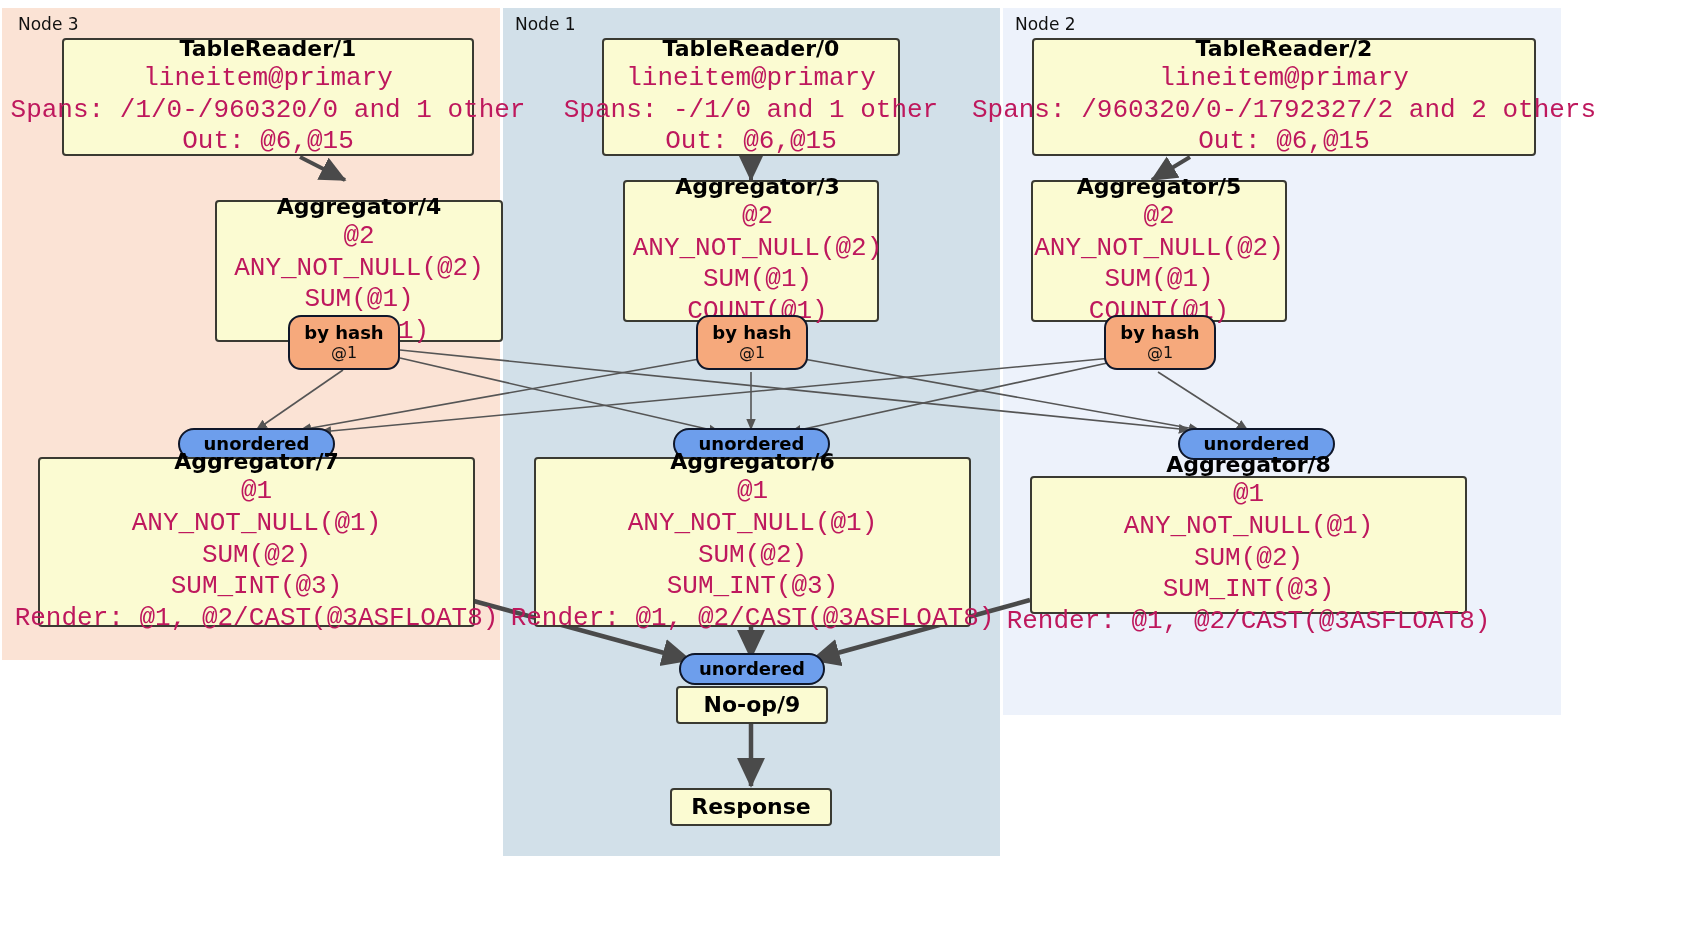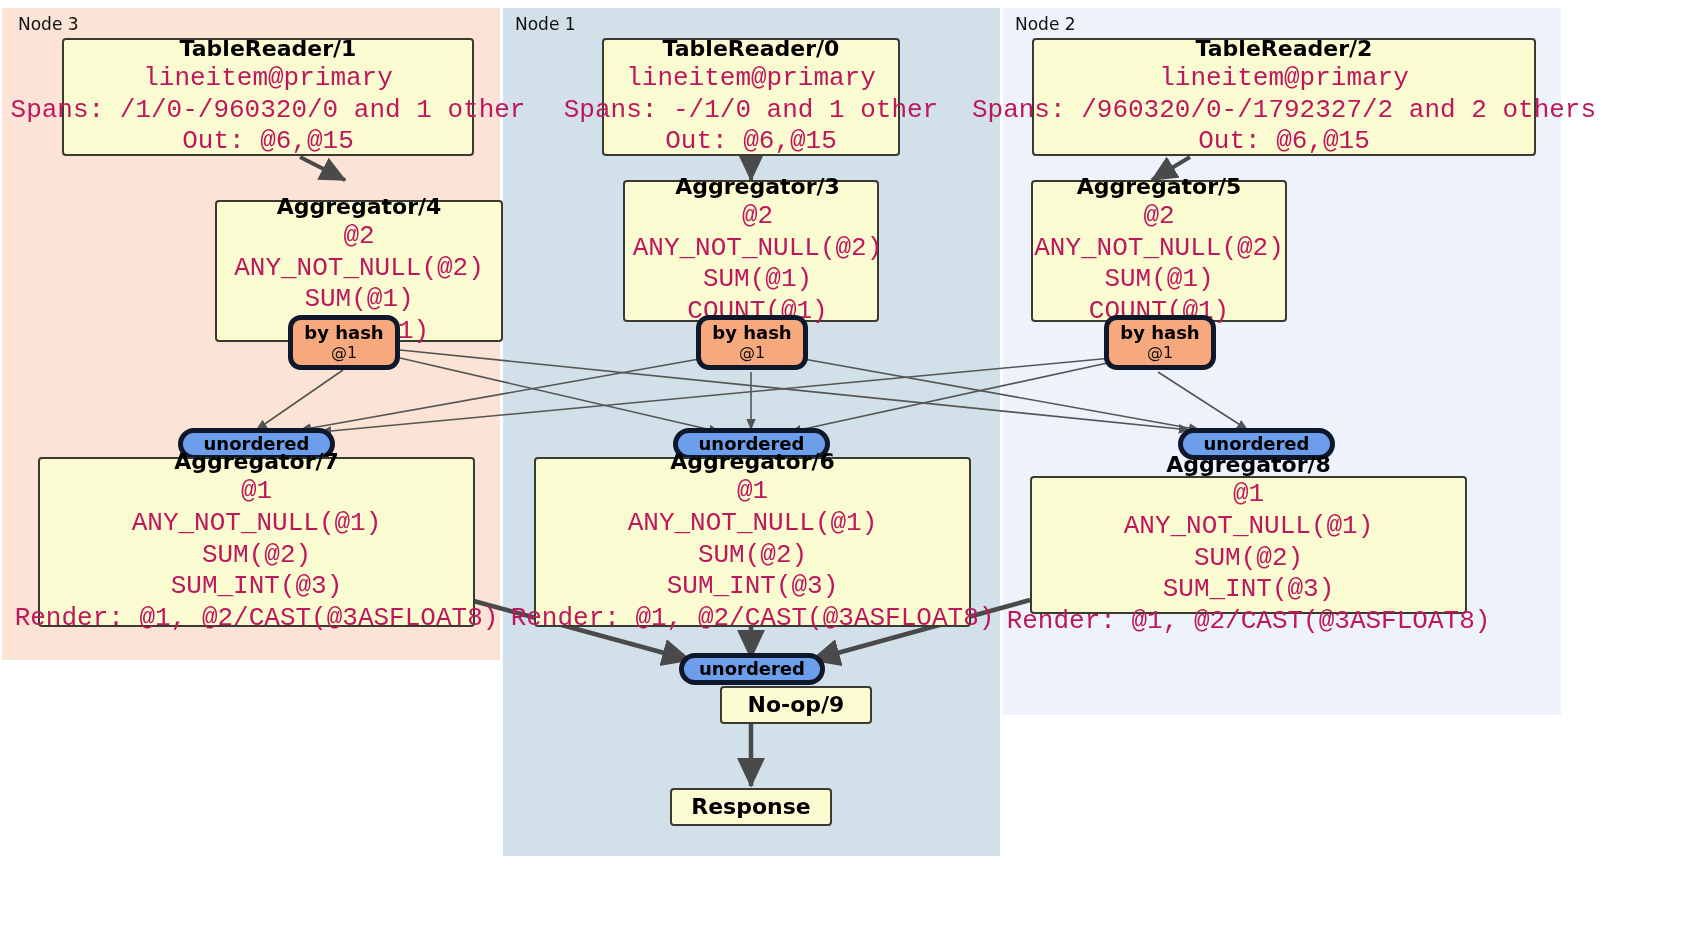--- a/index.html
+++ b/index.html
@@ -16,21 +16,21 @@
 
   
   .node-box{position:absolute;box-sizing:border-box;background:#fbfbd2;
      border:2px solid #3a3a32;border-radius:4px;text-align:center;
      display:flex;flex-direction:column;justify-content:center;align-items:center;
      padding:3px 8px;}
   .node-box .ttl{font-weight:bold;font-size:22px;color:#000;line-height:1.22;white-space:nowrap;}
   .node-box .ln{font-size:26px;color:#be185d;line-height:1.22;white-space:nowrap;font-family:Liberation Mono, monospace;}
 
   
-  .badge{position:absolute;box-sizing:border-box;border:5px solid #0f172a;
+  .badge{position:absolute;box-sizing:border-box;border:2px solid #0f172a;
      display:flex;flex-direction:column;justify-content:center;
      text-align:center;line-height:1.12;}
   .badge.hash{background:#f6a97c;border-radius:13px;}
   .badge.unord{background:#6d9eec;border-radius:17px;}
   .badge .b1{font-weight:bold;font-size:18px;color:#000;white-space:nowrap;}
   .badge .b2{font-size:16px;color:#111;white-space:nowrap;}
 </style>
 </head>
 <body>
 
@@ -186,21 +186,21 @@
     <div class="ln">ANY_NOT_NULL(@1)</div>
     <div class="ln">SUM(@2)</div>
     <div class="ln">SUM_INT(@3)</div>
     <div class="ln">Render: @1, @2/CAST(@3ASFLOAT8)</div>
   </div>
 
   <div class="badge unord" style="left:679px;top:653px;width:146px;height:32px;">
     <span class="b1">unordered</span>
   </div>
 
-  <div class="node-box" style="left:676px;top:686px;width:152px;height:38px;margin-left:44px;">
+  <div class="node-box" style="left:676px;top:686px;width:152px;height:38px;">
     <div class="ttl">No-op/9</div>
   </div>
 
   <div class="node-box" style="left:670px;top:788px;width:162px;height:38px;">
     <div class="ttl">Response</div>
   </div>
 
 </div>
 
 </body></html>

